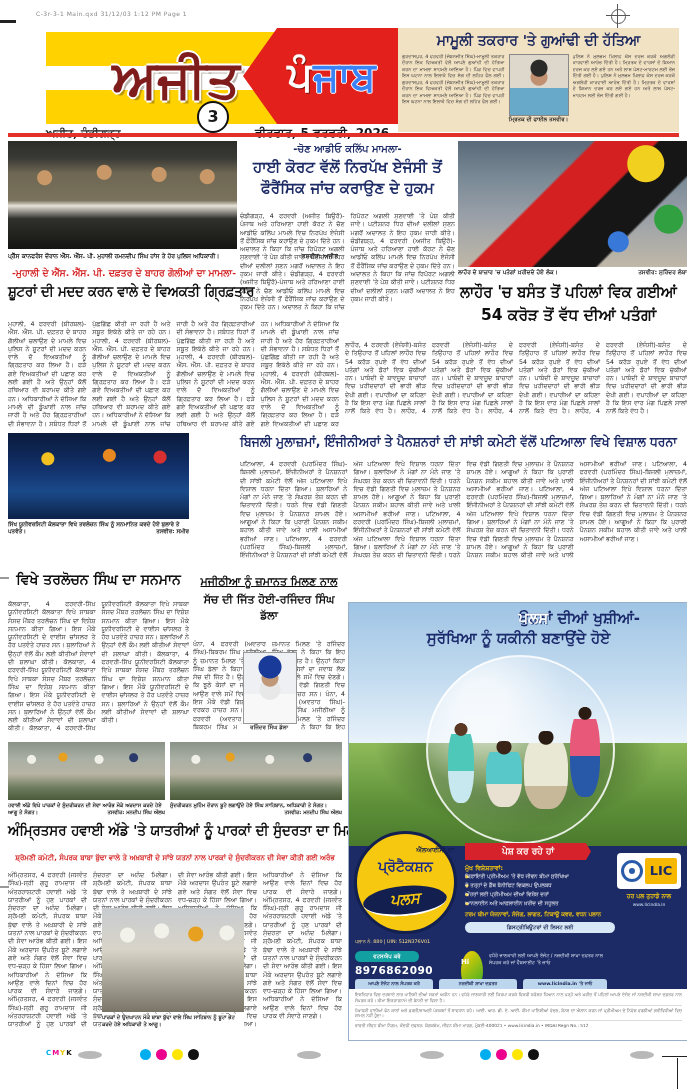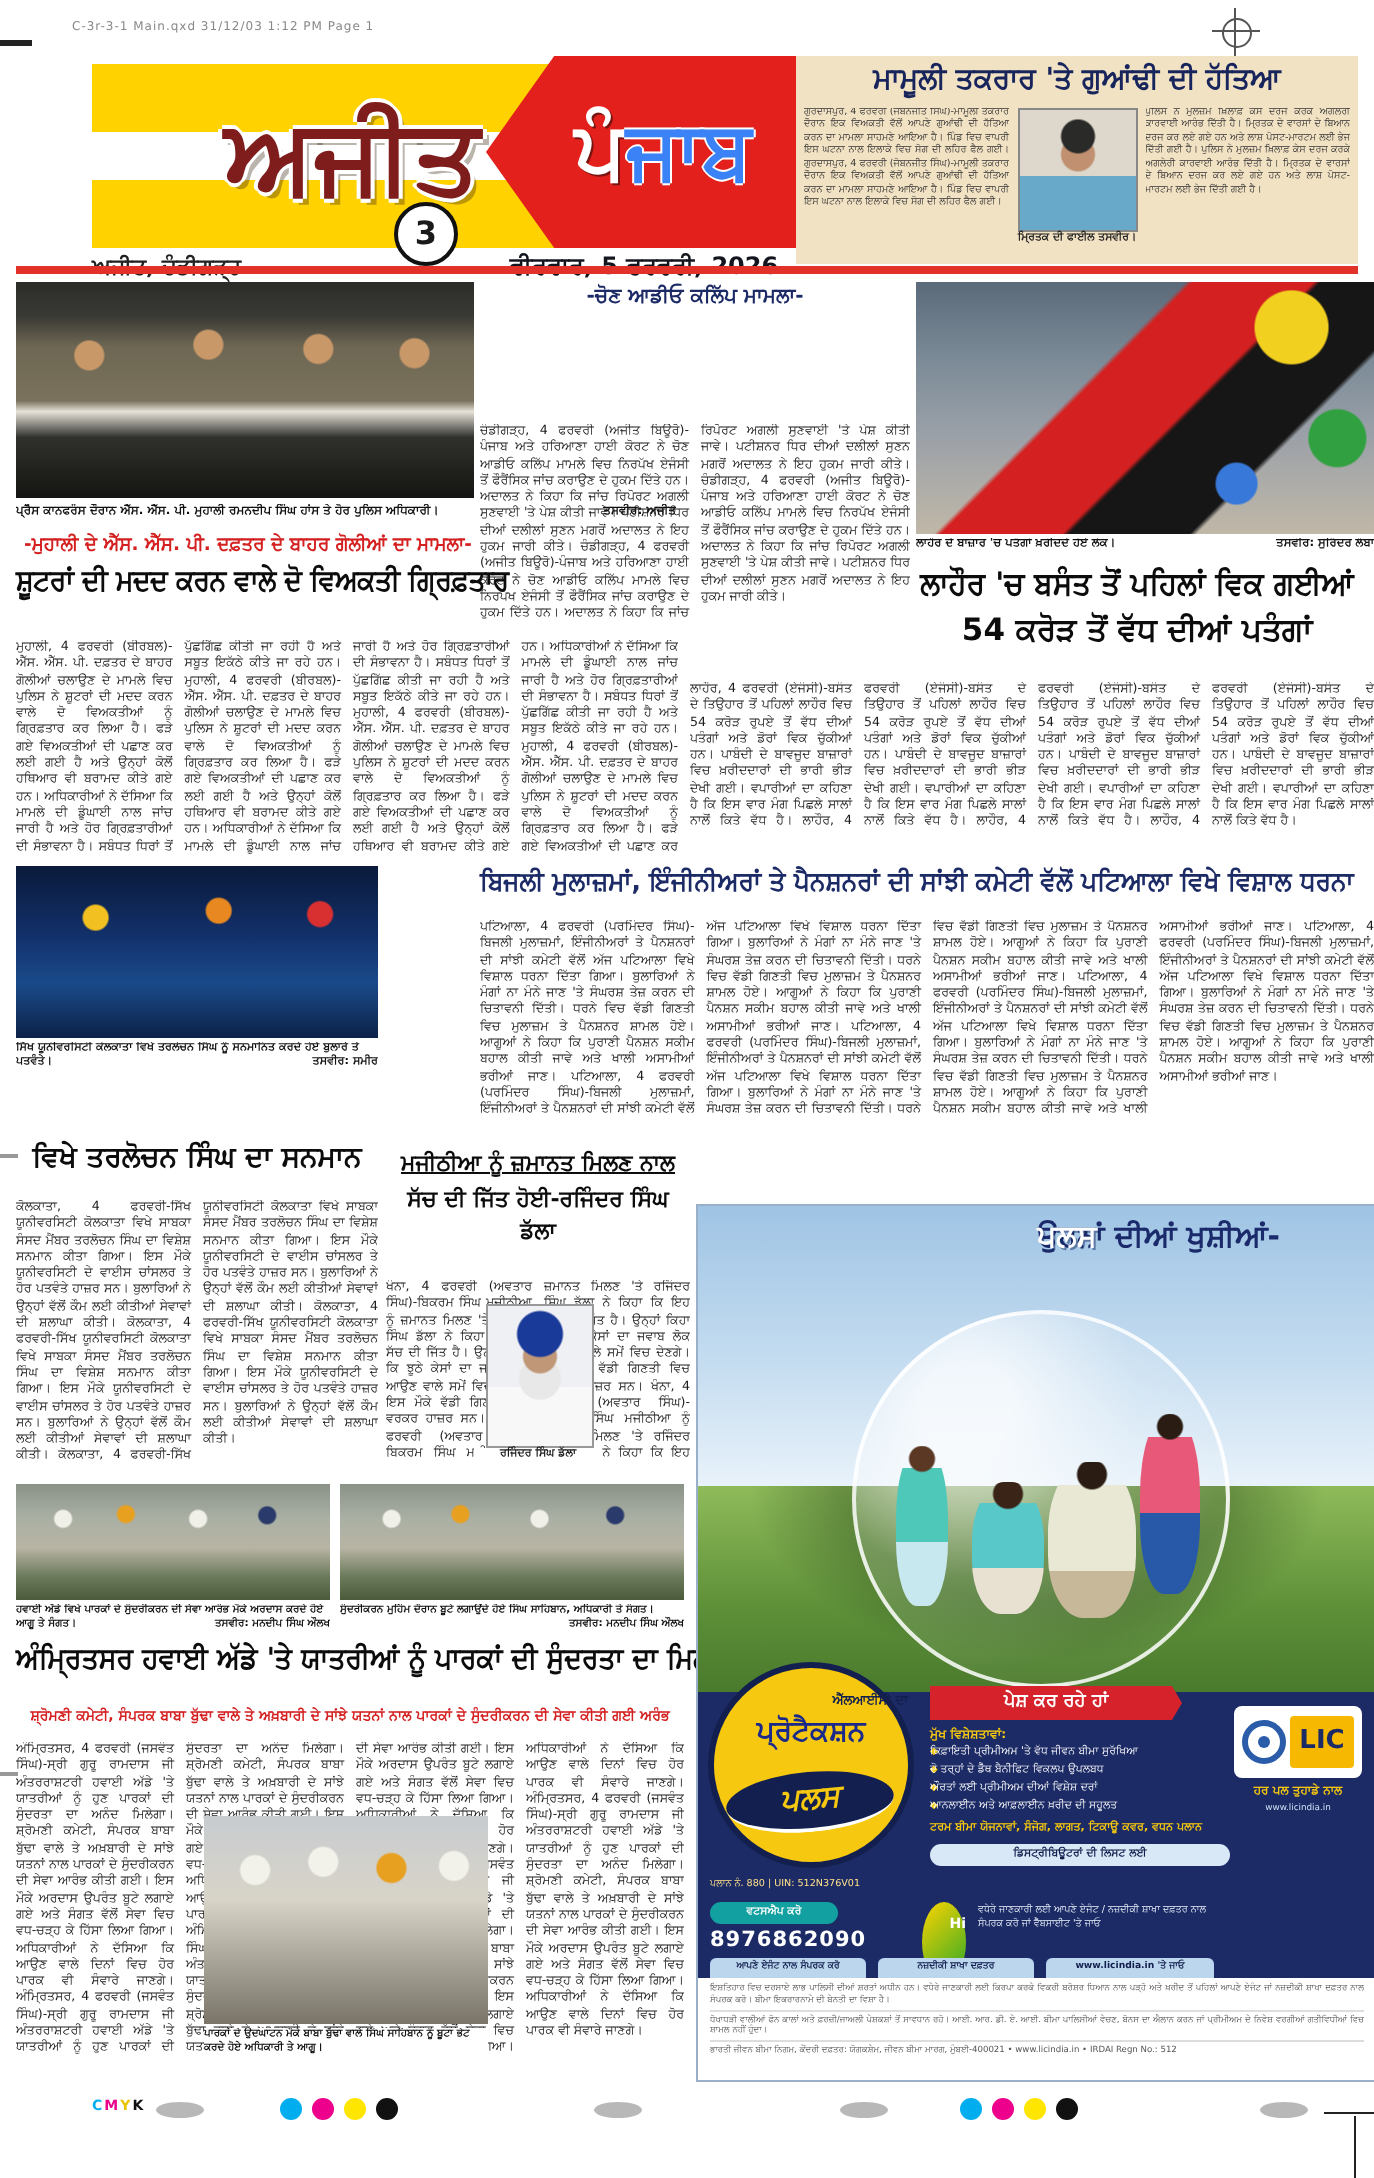--- a/index.html
+++ b/index.html
@@ -130,21 +130,21 @@
   .bullet{left:116px;width:218px;font-size:5.4px;color:#fff;line-height:1.1;}
   .bullet .d{color:#f6c80f;font-size:5px;margin-right:2px;}
   .ad-strip{left:116px;top:308px;width:220px;font-size:5.6px;font-weight:bold;color:#f6c80f;}
   .ad-pill{left:116px;top:319px;width:150px;height:11px;background:#d8e8f6;border-radius:6px;color:#13204f;
      font-size:5.4px;font-weight:bold;text-align:center;line-height:11px;}
   .plan-meta{left:6px;top:336px;width:108px;font-size:4.8px;color:#ffe08a;}
   .wa-label{left:6px;top:348px;width:64px;height:11px;background:#13a0a0;border-radius:6px;color:#fff;
      font-size:5.4px;font-weight:bold;text-align:center;line-height:11px;}
   .wa-number{left:6px;top:361px;font-size:10.5px;font-weight:900;color:#fff;letter-spacing:.5px;}
   .hi-circle{left:112px;top:348px;width:22px;height:40px;border-radius:50%;
-     background:linear-gradient(135deg,#ffd400,#28a828);color:#fff;font-size:7px;font-weight:900;text-align:right;line-height:22px;}
+     background:linear-gradient(135deg,#ffd400,#28a828);color:#fff;font-size:7px;font-weight:900;text-align:left;line-height:22px;}
   .office-txt{left:140px;top:350px;width:118px;font-size:4.8px;color:#e8f0fa;line-height:1.4;}
   .info-pill{top:376px;height:15px;background:#bcd6ee;border-radius:3px;color:#13204f;font-size:4.6px;font-weight:bold;
      text-align:center;line-height:1.25;padding-top:2px;box-sizing:border-box;}
   .follow-label{left:6px;top:397px;font-size:5.5px;font-weight:bold;color:#fff;}
   .soc{top:395px;width:9px;height:9px;border-radius:2px;color:#fff;font-size:6px;font-weight:bold;text-align:center;line-height:9px;}
   .callus{left:120px;top:397px;width:148px;font-size:4.8px;color:#dfe8f6;}
   .lic-box{left:268px;top:250px;width:64px;height:36px;background:#fff;border-radius:4px;z-index:3;}
   .lic-emblem{left:4px;top:7px;width:22px;height:22px;border:3px solid #2a5caa;border-radius:50%;box-sizing:border-box;}
   .lic-emblem:after{content:"";position:absolute;left:5px;top:5px;width:6px;height:6px;border-radius:50%;background:#2a5caa;}
   .lic-word{left:28px;top:5px;width:32px;height:26px;background:#f6b800;color:#1c2b66;font-size:13px;font-weight:900;
@@ -199,20 +199,21 @@
   <div class="photo ph-press"></div>
   <div class="cap" style="left:8px;top:252px;width:330px;height:12px;">
     <span>ਪ੍ਰੈੱਸ ਕਾਨਫਰੰਸ ਦੌਰਾਨ ਐੱਸ. ਐੱਸ. ਪੀ. ਮੁਹਾਲੀ ਰਮਨਦੀਪ ਸਿੰਘ ਹਾਂਸ ਤੇ ਹੋਰ ਪੁਲਿਸ ਅਧਿਕਾਰੀ।</span>
     <span class="credit">ਤਸਵੀਰ: ਅਜੀਤ</span>
   </div>
   <div class="kick red" style="left:8px;top:267px;width:232px;font-size:9.5px;transform:scaleX(.97);">-ਮੁਹਾਲੀ ਦੇ ਐੱਸ. ਐੱਸ. ਪੀ. ਦਫ਼ਤਰ ਦੇ ਬਾਹਰ ਗੋਲੀਆਂ ਦਾ ਮਾਮਲਾ-</div>
   <div class="hl nowrap" style="left:8px;top:283px;width:268px;font-size:14.5px;letter-spacing:-.3px;transform:scaleX(.92);transform-origin:left;">ਸ਼ੂਟਰਾਂ ਦੀ ਮਦਦ ਕਰਨ ਵਾਲੇ ਦੋ ਵਿਅਕਤੀ ਗ੍ਰਿਫ਼ਤਾਰ</div>
   <div class="body-txt c4" style="left:8px;top:320px;width:331px;height:110px;">ਮੁਹਾਲੀ, 4 ਫਰਵਰੀ (ਬੀਰਬਲ)-ਐੱਸ. ਐੱਸ. ਪੀ. ਦਫ਼ਤਰ ਦੇ ਬਾਹਰ ਗੋਲੀਆਂ ਚਲਾਉਣ ਦੇ ਮਾਮਲੇ ਵਿਚ ਪੁਲਿਸ ਨੇ ਸ਼ੂਟਰਾਂ ਦੀ ਮਦਦ ਕਰਨ ਵਾਲੇ ਦੋ ਵਿਅਕਤੀਆਂ ਨੂੰ ਗ੍ਰਿਫ਼ਤਾਰ ਕਰ ਲਿਆ ਹੈ। ਫੜੇ ਗਏ ਵਿਅਕਤੀਆਂ ਦੀ ਪਛਾਣ ਕਰ ਲਈ ਗਈ ਹੈ ਅਤੇ ਉਨ੍ਹਾਂ ਕੋਲੋਂ ਹਥਿਆਰ ਵੀ ਬਰਾਮਦ ਕੀਤੇ ਗਏ ਹਨ। ਅਧਿਕਾਰੀਆਂ ਨੇ ਦੱਸਿਆ ਕਿ ਮਾਮਲੇ ਦੀ ਡੂੰਘਾਈ ਨਾਲ ਜਾਂਚ ਜਾਰੀ ਹੈ ਅਤੇ ਹੋਰ ਗ੍ਰਿਫ਼ਤਾਰੀਆਂ ਦੀ ਸੰਭਾਵਨਾ ਹੈ। ਸਬੰਧਤ ਧਿਰਾਂ ਤੋਂ ਪੁੱਛਗਿੱਛ ਕੀਤੀ ਜਾ ਰਹੀ ਹੈ ਅਤੇ ਸਬੂਤ ਇਕੱਠੇ ਕੀਤੇ ਜਾ ਰਹੇ ਹਨ। ਮੁਹਾਲੀ, 4 ਫਰਵਰੀ (ਬੀਰਬਲ)-ਐੱਸ. ਐੱਸ. ਪੀ. ਦਫ਼ਤਰ ਦੇ ਬਾਹਰ ਗੋਲੀਆਂ ਚਲਾਉਣ ਦੇ ਮਾਮਲੇ ਵਿਚ ਪੁਲਿਸ ਨੇ ਸ਼ੂਟਰਾਂ ਦੀ ਮਦਦ ਕਰਨ ਵਾਲੇ ਦੋ ਵਿਅਕਤੀਆਂ ਨੂੰ ਗ੍ਰਿਫ਼ਤਾਰ ਕਰ ਲਿਆ ਹੈ। ਫੜੇ ਗਏ ਵਿਅਕਤੀਆਂ ਦੀ ਪਛਾਣ ਕਰ ਲਈ ਗਈ ਹੈ ਅਤੇ ਉਨ੍ਹਾਂ ਕੋਲੋਂ ਹਥਿਆਰ ਵੀ ਬਰਾਮਦ ਕੀਤੇ ਗਏ ਹਨ। ਅਧਿਕਾਰੀਆਂ ਨੇ ਦੱਸਿਆ ਕਿ ਮਾਮਲੇ ਦੀ ਡੂੰਘਾਈ ਨਾਲ ਜਾਂਚ ਜਾਰੀ ਹੈ ਅਤੇ ਹੋਰ ਗ੍ਰਿਫ਼ਤਾਰੀਆਂ ਦੀ ਸੰਭਾਵਨਾ ਹੈ। ਸਬੰਧਤ ਧਿਰਾਂ ਤੋਂ ਪੁੱਛਗਿੱਛ ਕੀਤੀ ਜਾ ਰਹੀ ਹੈ ਅਤੇ ਸਬੂਤ ਇਕੱਠੇ ਕੀਤੇ ਜਾ ਰਹੇ ਹਨ। ਮੁਹਾਲੀ, 4 ਫਰਵਰੀ (ਬੀਰਬਲ)-ਐੱਸ. ਐੱਸ. ਪੀ. ਦਫ਼ਤਰ ਦੇ ਬਾਹਰ ਗੋਲੀਆਂ ਚਲਾਉਣ ਦੇ ਮਾਮਲੇ ਵਿਚ ਪੁਲਿਸ ਨੇ ਸ਼ੂਟਰਾਂ ਦੀ ਮਦਦ ਕਰਨ ਵਾਲੇ ਦੋ ਵਿਅਕਤੀਆਂ ਨੂੰ ਗ੍ਰਿਫ਼ਤਾਰ ਕਰ ਲਿਆ ਹੈ। ਫੜੇ ਗਏ ਵਿਅਕਤੀਆਂ ਦੀ ਪਛਾਣ ਕਰ ਲਈ ਗਈ ਹੈ ਅਤੇ ਉਨ੍ਹਾਂ ਕੋਲੋਂ ਹਥਿਆਰ ਵੀ ਬਰਾਮਦ ਕੀਤੇ ਗਏ ਹਨ। ਅਧਿਕਾਰੀਆਂ ਨੇ ਦੱਸਿਆ ਕਿ ਮਾਮਲੇ ਦੀ ਡੂੰਘਾਈ ਨਾਲ ਜਾਂਚ ਜਾਰੀ ਹੈ ਅਤੇ ਹੋਰ ਗ੍ਰਿਫ਼ਤਾਰੀਆਂ ਦੀ ਸੰਭਾਵਨਾ ਹੈ। ਸਬੰਧਤ ਧਿਰਾਂ ਤੋਂ ਪੁੱਛਗਿੱਛ ਕੀਤੀ ਜਾ ਰਹੀ ਹੈ ਅਤੇ ਸਬੂਤ ਇਕੱਠੇ ਕੀਤੇ ਜਾ ਰਹੇ ਹਨ। ਮੁਹਾਲੀ, 4 ਫਰਵਰੀ (ਬੀਰਬਲ)-ਐੱਸ. ਐੱਸ. ਪੀ. ਦਫ਼ਤਰ ਦੇ ਬਾਹਰ ਗੋਲੀਆਂ ਚਲਾਉਣ ਦੇ ਮਾਮਲੇ ਵਿਚ ਪੁਲਿਸ ਨੇ ਸ਼ੂਟਰਾਂ ਦੀ ਮਦਦ ਕਰਨ ਵਾਲੇ ਦੋ ਵਿਅਕਤੀਆਂ ਨੂੰ ਗ੍ਰਿਫ਼ਤਾਰ ਕਰ ਲਿਆ ਹੈ। ਫੜੇ ਗਏ ਵਿਅਕਤੀਆਂ ਦੀ ਪਛਾਣ ਕਰ ਲਈ ਗਈ ਹੈ ਅਤੇ ਉਨ੍ਹਾਂ ਕੋਲੋਂ ਹਥਿਆਰ ਵੀ ਬਰਾਮਦ ਕੀਤੇ ਗਏ ਹਨ। ਅਧਿਕਾਰੀਆਂ ਨੇ ਦੱਸਿਆ ਕਿ ਮਾਮਲੇ ਦੀ ਡੂੰਘਾਈ ਨਾਲ ਜਾਂਚ ਜਾਰੀ ਹੈ ਅਤੇ ਹੋਰ ਗ੍ਰਿਫ਼ਤਾਰੀਆਂ ਦੀ ਸੰਭਾਵਨਾ ਹੈ। ਸਬੰਧਤ ਧਿਰਾਂ ਤੋਂ ਪੁੱਛਗਿੱਛ ਕੀਤੀ ਜਾ ਰਹੀ ਹੈ ਅਤੇ ਸਬੂਤ ਇਕੱਠੇ ਕੀਤੇ ਜਾ ਰਹੇ ਹਨ। </div>
 
   <div class="kick navy" style="left:240px;top:143px;width:215px;font-size:10px;">-ਚੋਣ ਆਡੀਓ ਕਲਿੱਪ ਮਾਮਲਾ-</div>
+  <div class="hl navy ctr" style="left:240px;top:157px;width:215px;font-size:15px;line-height:1.4;">ਹਾਈ ਕੋਰਟ ਵੱਲੋਂ ਨਿਰਪੱਖ ਏਜੰਸੀ ਤੋਂ ਫੌਰੈਂਸਿਕ ਜਾਂਚ ਕਰਾਉਣ ਦੇ ਹੁਕਮ</div>
   <div class="body-txt c2" style="left:240px;top:212px;width:215px;height:100px;">ਚੰਡੀਗੜ੍ਹ, 4 ਫਰਵਰੀ (ਅਜੀਤ ਬਿਊਰੋ)-ਪੰਜਾਬ ਅਤੇ ਹਰਿਆਣਾ ਹਾਈ ਕੋਰਟ ਨੇ ਚੋਣ ਆਡੀਓ ਕਲਿੱਪ ਮਾਮਲੇ ਵਿਚ ਨਿਰਪੱਖ ਏਜੰਸੀ ਤੋਂ ਫੌਰੈਂਸਿਕ ਜਾਂਚ ਕਰਾਉਣ ਦੇ ਹੁਕਮ ਦਿੱਤੇ ਹਨ। ਅਦਾਲਤ ਨੇ ਕਿਹਾ ਕਿ ਜਾਂਚ ਰਿਪੋਰਟ ਅਗਲੀ ਸੁਣਵਾਈ 'ਤੇ ਪੇਸ਼ ਕੀਤੀ ਜਾਵੇ। ਪਟੀਸ਼ਨਰ ਧਿਰ ਦੀਆਂ ਦਲੀਲਾਂ ਸੁਣਨ ਮਗਰੋਂ ਅਦਾਲਤ ਨੇ ਇਹ ਹੁਕਮ ਜਾਰੀ ਕੀਤੇ। ਚੰਡੀਗੜ੍ਹ, 4 ਫਰਵਰੀ (ਅਜੀਤ ਬਿਊਰੋ)-ਪੰਜਾਬ ਅਤੇ ਹਰਿਆਣਾ ਹਾਈ ਕੋਰਟ ਨੇ ਚੋਣ ਆਡੀਓ ਕਲਿੱਪ ਮਾਮਲੇ ਵਿਚ ਨਿਰਪੱਖ ਏਜੰਸੀ ਤੋਂ ਫੌਰੈਂਸਿਕ ਜਾਂਚ ਕਰਾਉਣ ਦੇ ਹੁਕਮ ਦਿੱਤੇ ਹਨ। ਅਦਾਲਤ ਨੇ ਕਿਹਾ ਕਿ ਜਾਂਚ ਰਿਪੋਰਟ ਅਗਲੀ ਸੁਣਵਾਈ 'ਤੇ ਪੇਸ਼ ਕੀਤੀ ਜਾਵੇ। ਪਟੀਸ਼ਨਰ ਧਿਰ ਦੀਆਂ ਦਲੀਲਾਂ ਸੁਣਨ ਮਗਰੋਂ ਅਦਾਲਤ ਨੇ ਇਹ ਹੁਕਮ ਜਾਰੀ ਕੀਤੇ। ਚੰਡੀਗੜ੍ਹ, 4 ਫਰਵਰੀ (ਅਜੀਤ ਬਿਊਰੋ)-ਪੰਜਾਬ ਅਤੇ ਹਰਿਆਣਾ ਹਾਈ ਕੋਰਟ ਨੇ ਚੋਣ ਆਡੀਓ ਕਲਿੱਪ ਮਾਮਲੇ ਵਿਚ ਨਿਰਪੱਖ ਏਜੰਸੀ ਤੋਂ ਫੌਰੈਂਸਿਕ ਜਾਂਚ ਕਰਾਉਣ ਦੇ ਹੁਕਮ ਦਿੱਤੇ ਹਨ। ਅਦਾਲਤ ਨੇ ਕਿਹਾ ਕਿ ਜਾਂਚ ਰਿਪੋਰਟ ਅਗਲੀ ਸੁਣਵਾਈ 'ਤੇ ਪੇਸ਼ ਕੀਤੀ ਜਾਵੇ। ਪਟੀਸ਼ਨਰ ਧਿਰ ਦੀਆਂ ਦਲੀਲਾਂ ਸੁਣਨ ਮਗਰੋਂ ਅਦਾਲਤ ਨੇ ਇਹ ਹੁਕਮ ਜਾਰੀ ਕੀਤੇ। </div>
 
   <div class="photo ph-kites"></div>
   <div class="cap" style="left:458px;top:269px;width:229px;height:11px;font-size:5.8px;">
     <span>ਲਾਹੌਰ ਦੇ ਬਾਜ਼ਾਰ 'ਚ ਪਤੰਗਾਂ ਖ਼ਰੀਦਦੇ ਹੋਏ ਲੋਕ।</span>
     <span class="credit">ਤਸਵੀਰ: ਸੁਰਿੰਦਰ ਲੰਬਾ</span>
   </div>
   <div class="hl ctr nowrap" style="left:450px;top:283px;width:237px;font-size:15.5px;transform:scaleX(.95);">ਲਾਹੌਰ 'ਚ ਬਸੰਤ ਤੋਂ ਪਹਿਲਾਂ ਵਿਕ ਗਈਆਂ</div>
   <div class="hl ctr nowrap" style="left:450px;top:306px;width:237px;font-size:15.5px;">54 ਕਰੋੜ ਤੋਂ ਵੱਧ ਦੀਆਂ ਪਤੰਗਾਂ</div>
   <div class="body-txt c4" style="left:345px;top:341px;width:342px;height:84px;">ਲਾਹੌਰ, 4 ਫਰਵਰੀ (ਏਜੰਸੀ)-ਬਸੰਤ ਦੇ ਤਿਉਹਾਰ ਤੋਂ ਪਹਿਲਾਂ ਲਾਹੌਰ ਵਿਚ 54 ਕਰੋੜ ਰੁਪਏ ਤੋਂ ਵੱਧ ਦੀਆਂ ਪਤੰਗਾਂ ਅਤੇ ਡੋਰਾਂ ਵਿਕ ਚੁੱਕੀਆਂ ਹਨ। ਪਾਬੰਦੀ ਦੇ ਬਾਵਜੂਦ ਬਾਜ਼ਾਰਾਂ ਵਿਚ ਖ਼ਰੀਦਦਾਰਾਂ ਦੀ ਭਾਰੀ ਭੀੜ ਦੇਖੀ ਗਈ। ਵਪਾਰੀਆਂ ਦਾ ਕਹਿਣਾ ਹੈ ਕਿ ਇਸ ਵਾਰ ਮੰਗ ਪਿਛਲੇ ਸਾਲਾਂ ਨਾਲੋਂ ਕਿਤੇ ਵੱਧ ਹੈ। ਲਾਹੌਰ, 4 ਫਰਵਰੀ (ਏਜੰਸੀ)-ਬਸੰਤ ਦੇ ਤਿਉਹਾਰ ਤੋਂ ਪਹਿਲਾਂ ਲਾਹੌਰ ਵਿਚ 54 ਕਰੋੜ ਰੁਪਏ ਤੋਂ ਵੱਧ ਦੀਆਂ ਪਤੰਗਾਂ ਅਤੇ ਡੋਰਾਂ ਵਿਕ ਚੁੱਕੀਆਂ ਹਨ। ਪਾਬੰਦੀ ਦੇ ਬਾਵਜੂਦ ਬਾਜ਼ਾਰਾਂ ਵਿਚ ਖ਼ਰੀਦਦਾਰਾਂ ਦੀ ਭਾਰੀ ਭੀੜ ਦੇਖੀ ਗਈ। ਵਪਾਰੀਆਂ ਦਾ ਕਹਿਣਾ ਹੈ ਕਿ ਇਸ ਵਾਰ ਮੰਗ ਪਿਛਲੇ ਸਾਲਾਂ ਨਾਲੋਂ ਕਿਤੇ ਵੱਧ ਹੈ। ਲਾਹੌਰ, 4 ਫਰਵਰੀ (ਏਜੰਸੀ)-ਬਸੰਤ ਦੇ ਤਿਉਹਾਰ ਤੋਂ ਪਹਿਲਾਂ ਲਾਹੌਰ ਵਿਚ 54 ਕਰੋੜ ਰੁਪਏ ਤੋਂ ਵੱਧ ਦੀਆਂ ਪਤੰਗਾਂ ਅਤੇ ਡੋਰਾਂ ਵਿਕ ਚੁੱਕੀਆਂ ਹਨ। ਪਾਬੰਦੀ ਦੇ ਬਾਵਜੂਦ ਬਾਜ਼ਾਰਾਂ ਵਿਚ ਖ਼ਰੀਦਦਾਰਾਂ ਦੀ ਭਾਰੀ ਭੀੜ ਦੇਖੀ ਗਈ। ਵਪਾਰੀਆਂ ਦਾ ਕਹਿਣਾ ਹੈ ਕਿ ਇਸ ਵਾਰ ਮੰਗ ਪਿਛਲੇ ਸਾਲਾਂ ਨਾਲੋਂ ਕਿਤੇ ਵੱਧ ਹੈ। ਲਾਹੌਰ, 4 ਫਰਵਰੀ (ਏਜੰਸੀ)-ਬਸੰਤ ਦੇ ਤਿਉਹਾਰ ਤੋਂ ਪਹਿਲਾਂ ਲਾਹੌਰ ਵਿਚ 54 ਕਰੋੜ ਰੁਪਏ ਤੋਂ ਵੱਧ ਦੀਆਂ ਪਤੰਗਾਂ ਅਤੇ ਡੋਰਾਂ ਵਿਕ ਚੁੱਕੀਆਂ ਹਨ। ਪਾਬੰਦੀ ਦੇ ਬਾਵਜੂਦ ਬਾਜ਼ਾਰਾਂ ਵਿਚ ਖ਼ਰੀਦਦਾਰਾਂ ਦੀ ਭਾਰੀ ਭੀੜ ਦੇਖੀ ਗਈ। ਵਪਾਰੀਆਂ ਦਾ ਕਹਿਣਾ ਹੈ ਕਿ ਇਸ ਵਾਰ ਮੰਗ ਪਿਛਲੇ ਸਾਲਾਂ ਨਾਲੋਂ ਕਿਤੇ ਵੱਧ ਹੈ। </div>
@@ -251,20 +252,21 @@
   <div class="body-txt c4" style="left:8px;top:871px;width:334px;height:211px;">ਅੰਮ੍ਰਿਤਸਰ, 4 ਫਰਵਰੀ (ਜਸਵੰਤ ਸਿੰਘ)-ਸ੍ਰੀ ਗੁਰੂ ਰਾਮਦਾਸ ਜੀ ਅੰਤਰਰਾਸ਼ਟਰੀ ਹਵਾਈ ਅੱਡੇ 'ਤੇ ਯਾਤਰੀਆਂ ਨੂੰ ਹੁਣ ਪਾਰਕਾਂ ਦੀ ਸੁੰਦਰਤਾ ਦਾ ਅਨੰਦ ਮਿਲੇਗਾ। ਸ਼੍ਰੋਮਣੀ ਕਮੇਟੀ, ਸੰਪਰਕ ਬਾਬਾ ਬੁੱਢਾ ਵਾਲੇ ਤੇ ਅਖ਼ਬਾਰੀ ਦੇ ਸਾਂਝੇ ਯਤਨਾਂ ਨਾਲ ਪਾਰਕਾਂ ਦੇ ਸੁੰਦਰੀਕਰਨ ਦੀ ਸੇਵਾ ਆਰੰਭ ਕੀਤੀ ਗਈ। ਇਸ ਮੌਕੇ ਅਰਦਾਸ ਉਪਰੰਤ ਬੂਟੇ ਲਗਾਏ ਗਏ ਅਤੇ ਸੰਗਤ ਵੱਲੋਂ ਸੇਵਾ ਵਿਚ ਵਧ-ਚੜ੍ਹ ਕੇ ਹਿੱਸਾ ਲਿਆ ਗਿਆ। ਅਧਿਕਾਰੀਆਂ ਨੇ ਦੱਸਿਆ ਕਿ ਆਉਣ ਵਾਲੇ ਦਿਨਾਂ ਵਿਚ ਹੋਰ ਪਾਰਕ ਵੀ ਸੰਵਾਰੇ ਜਾਣਗੇ। ਅੰਮ੍ਰਿਤਸਰ, 4 ਫਰਵਰੀ (ਜਸਵੰਤ ਸਿੰਘ)-ਸ੍ਰੀ ਗੁਰੂ ਰਾਮਦਾਸ ਜੀ ਅੰਤਰਰਾਸ਼ਟਰੀ ਹਵਾਈ ਅੱਡੇ 'ਤੇ ਯਾਤਰੀਆਂ ਨੂੰ ਹੁਣ ਪਾਰਕਾਂ ਦੀ ਸੁੰਦਰਤਾ ਦਾ ਅਨੰਦ ਮਿਲੇਗਾ। ਸ਼੍ਰੋਮਣੀ ਕਮੇਟੀ, ਸੰਪਰਕ ਬਾਬਾ ਬੁੱਢਾ ਵਾਲੇ ਤੇ ਅਖ਼ਬਾਰੀ ਦੇ ਸਾਂਝੇ ਯਤਨਾਂ ਨਾਲ ਪਾਰਕਾਂ ਦੇ ਸੁੰਦਰੀਕਰਨ ਦੀ ਸੇਵਾ ਆਰੰਭ ਕੀਤੀ ਗਈ। ਇਸ ਮੌਕੇ ਅਰਦਾਸ ਉਪਰੰਤ ਬੂਟੇ ਲਗਾਏ ਗਏ ਅਤੇ ਸੰਗਤ ਵੱਲੋਂ ਸੇਵਾ ਵਿਚ ਵਧ-ਚੜ੍ਹ ਕੇ ਹਿੱਸਾ ਲਿਆ ਗਿਆ। ਅਧਿਕਾਰੀਆਂ ਨੇ ਦੱਸਿਆ ਕਿ ਆਉਣ ਵਾਲੇ ਦਿਨਾਂ ਵਿਚ ਹੋਰ ਪਾਰਕ ਵੀ ਸੰਵਾਰੇ ਜਾਣਗੇ। ਅੰਮ੍ਰਿਤਸਰ, 4 ਫਰਵਰੀ (ਜਸਵੰਤ ਸਿੰਘ)-ਸ੍ਰੀ ਗੁਰੂ ਰਾਮਦਾਸ ਜੀ ਅੰਤਰਰਾਸ਼ਟਰੀ ਹਵਾਈ ਅੱਡੇ 'ਤੇ ਯਾਤਰੀਆਂ ਨੂੰ ਹੁਣ ਪਾਰਕਾਂ ਦੀ ਸੁੰਦਰਤਾ ਦਾ ਅਨੰਦ ਮਿਲੇਗਾ। ਸ਼੍ਰੋਮਣੀ ਕਮੇਟੀ, ਸੰਪਰਕ ਬਾਬਾ ਬੁੱਢਾ ਵਾਲੇ ਤੇ ਅਖ਼ਬਾਰੀ ਦੇ ਸਾਂਝੇ ਯਤਨਾਂ ਨਾਲ ਪਾਰਕਾਂ ਦੇ ਸੁੰਦਰੀਕਰਨ ਦੀ ਸੇਵਾ ਆਰੰਭ ਕੀਤੀ ਗਈ। ਇਸ ਮੌਕੇ ਅਰਦਾਸ ਉਪਰੰਤ ਬੂਟੇ ਲਗਾਏ ਗਏ ਅਤੇ ਸੰਗਤ ਵੱਲੋਂ ਸੇਵਾ ਵਿਚ ਵਧ-ਚੜ੍ਹ ਕੇ ਹਿੱਸਾ ਲਿਆ ਗਿਆ। ਅਧਿਕਾਰੀਆਂ ਨੇ ਦੱਸਿਆ ਕਿ ਆਉਣ ਵਾਲੇ ਦਿਨਾਂ ਵਿਚ ਹੋਰ ਪਾਰਕ ਵੀ ਸੰਵਾਰੇ ਜਾਣਗੇ। ਅੰਮ੍ਰਿਤਸਰ, 4 ਫਰਵਰੀ (ਜਸਵੰਤ ਸਿੰਘ)-ਸ੍ਰੀ ਗੁਰੂ ਰਾਮਦਾਸ ਜੀ ਅੰਤਰਰਾਸ਼ਟਰੀ ਹਵਾਈ ਅੱਡੇ 'ਤੇ ਯਾਤਰੀਆਂ ਨੂੰ ਹੁਣ ਪਾਰਕਾਂ ਦੀ ਸੁੰਦਰਤਾ ਦਾ ਅਨੰਦ ਮਿਲੇਗਾ। ਸ਼੍ਰੋਮਣੀ ਕਮੇਟੀ, ਸੰਪਰਕ ਬਾਬਾ ਬੁੱਢਾ ਵਾਲੇ ਤੇ ਅਖ਼ਬਾਰੀ ਦੇ ਸਾਂਝੇ ਯਤਨਾਂ ਨਾਲ ਪਾਰਕਾਂ ਦੇ ਸੁੰਦਰੀਕਰਨ ਦੀ ਸੇਵਾ ਆਰੰਭ ਕੀਤੀ ਗਈ। ਇਸ ਮੌਕੇ ਅਰਦਾਸ ਉਪਰੰਤ ਬੂਟੇ ਲਗਾਏ ਗਏ ਅਤੇ ਸੰਗਤ ਵੱਲੋਂ ਸੇਵਾ ਵਿਚ ਵਧ-ਚੜ੍ਹ ਕੇ ਹਿੱਸਾ ਲਿਆ ਗਿਆ। ਅਧਿਕਾਰੀਆਂ ਨੇ ਦੱਸਿਆ ਕਿ ਆਉਣ ਵਾਲੇ ਦਿਨਾਂ ਵਿਚ ਹੋਰ ਪਾਰਕ ਵੀ ਸੰਵਾਰੇ ਜਾਣਗੇ। ਅੰਮ੍ਰਿਤਸਰ, 4 ਫਰਵਰੀ (ਜਸਵੰਤ ਸਿੰਘ)-ਸ੍ਰੀ ਗੁਰੂ ਰਾਮਦਾਸ ਜੀ ਅੰਤਰਰਾਸ਼ਟਰੀ ਹਵਾਈ ਅੱਡੇ 'ਤੇ ਯਾਤਰੀਆਂ ਨੂੰ ਹੁਣ ਪਾਰਕਾਂ ਦੀ ਸੁੰਦਰਤਾ ਦਾ ਅਨੰਦ ਮਿਲੇਗਾ। ਸ਼੍ਰੋਮਣੀ ਕਮੇਟੀ, ਸੰਪਰਕ ਬਾਬਾ ਬੁੱਢਾ ਵਾਲੇ ਤੇ ਅਖ਼ਬਾਰੀ ਦੇ ਸਾਂਝੇ ਯਤਨਾਂ ਨਾਲ ਪਾਰਕਾਂ ਦੇ ਸੁੰਦਰੀਕਰਨ ਦੀ ਸੇਵਾ ਆਰੰਭ ਕੀਤੀ ਗਈ। ਇਸ ਮੌਕੇ ਅਰਦਾਸ ਉਪਰੰਤ ਬੂਟੇ ਲਗਾਏ ਗਏ ਅਤੇ ਸੰਗਤ ਵੱਲੋਂ ਸੇਵਾ ਵਿਚ ਵਧ-ਚੜ੍ਹ ਕੇ ਹਿੱਸਾ ਲਿਆ ਗਿਆ। ਅਧਿਕਾਰੀਆਂ ਨੇ ਦੱਸਿਆ ਕਿ ਆਉਣ ਵਾਲੇ ਦਿਨਾਂ ਵਿਚ ਹੋਰ ਪਾਰਕ ਵੀ ਸੰਵਾਰੇ ਜਾਣਗੇ। </div>
   <div class="photo ph-bottom"></div>
   <div class="cap" style="left:102px;top:1014px;width:142px;height:22px;font-size:5.2px;display:block;background:#fff;z-index:4;">ਪਾਰਕਾਂ ਦੇ ਉਦਘਾਟਨ ਮੌਕੇ ਬਾਬਾ ਬੁੱਢਾ ਵਾਲੇ ਸਿੰਘ ਸਾਹਿਬਾਨ ਨੂੰ ਬੂਟਾ ਭੇਟ ਕਰਦੇ ਹੋਏ ਅਧਿਕਾਰੀ ਤੇ ਆਗੂ।</div>
 
   <div class="abs ad">
     <div class="ad-sky"></div>
     <div class="ad-tag1">
       <span>ਉਹਨਾਂ ਦੀਆਂ ਖੁਸ਼ੀਆਂ-</span>
         <span class="hi-w">ਪਲਸ</span>
     </div>
+    <div class="ad-tag2">ਸੁਰੱਖਿਆ ਨੂੰ ਯਕੀਨੀ ਬਣਾਉਂਦੇ ਹੋਏ</div>
     <div class="ad-grass"></div>
     <div class="ad-bubble">
       <div class="fig fig1"></div>
       <div class="fig fig2"></div>
       <div class="fig fig3"></div>
       <div class="fig fig4"></div>
     </div>
     <div class="ad-panel"></div>
     <div class="ad-badge">
       <div class="badge-top">ਐੱਲਆਈਸੀ ਦਾ</div>

